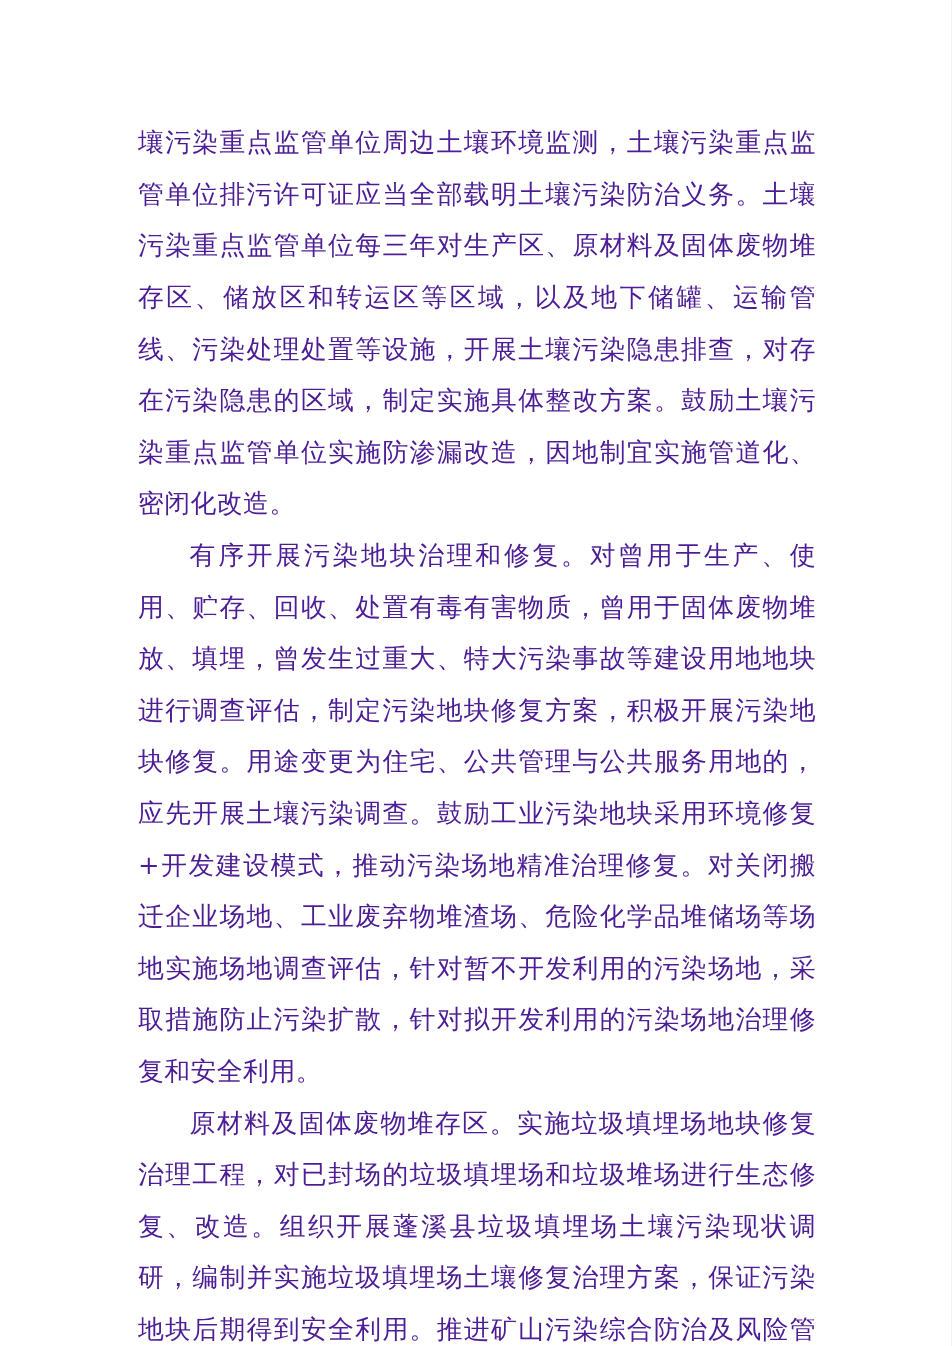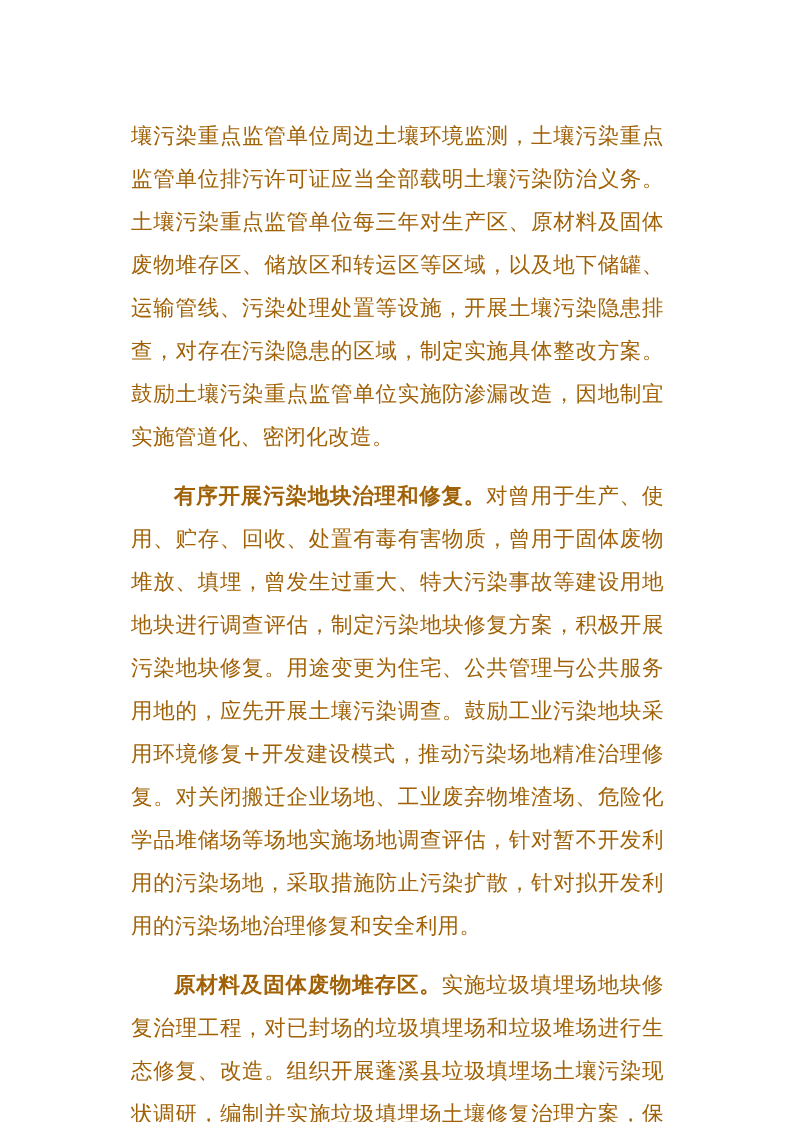--- a/index.html
+++ b/index.html
@@ -20,35 +20,35 @@
   }
   .content {
     position: absolute;
     left: 115px;
     top: 98px;
     width: 565px;
   }
   .para {
     font-size: 21.5px;
     line-height: 43px;
-    color: #a16207;
+    color: #4c1d95;
     text-align: justify;
     text-justify: inter-ideograph;
     letter-spacing: 0.4px;
-    margin: 16px;
+    margin: 0;
     white-space: pre-wrap;
   }
   .para + .para {
     margin-top: 0px;
   }
   .indent {
     text-indent: 2em;
   }
   .lead {
-    font-weight: bold;
+    font-weight: normal;
   }
   .footer {
     position: absolute;
     left: 0;
     right: 0;
     bottom: 78px;
     text-align: center;
     font-size: 17px;
     color: #1a1a1a;
     letter-spacing: 1px;

